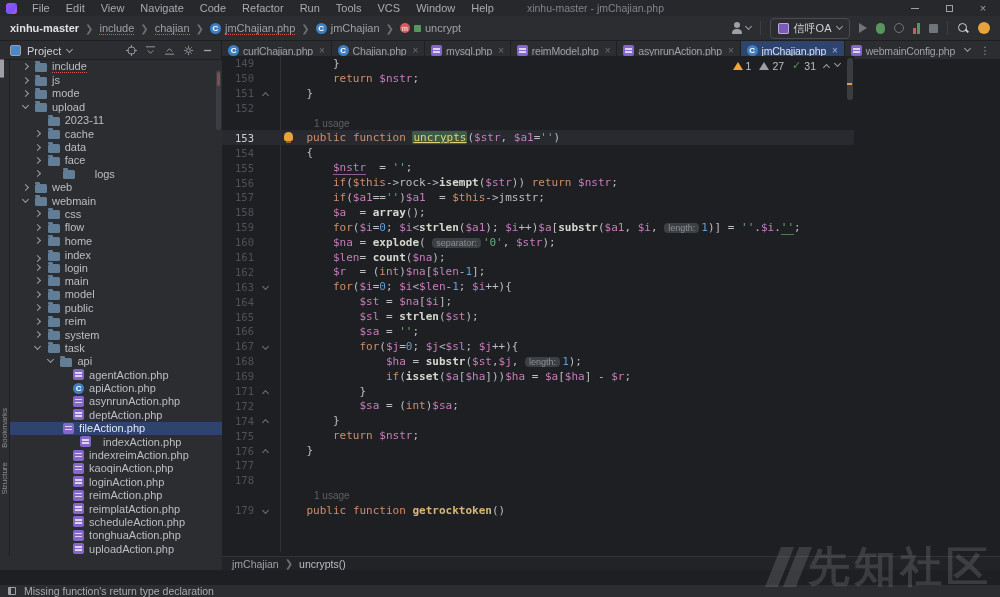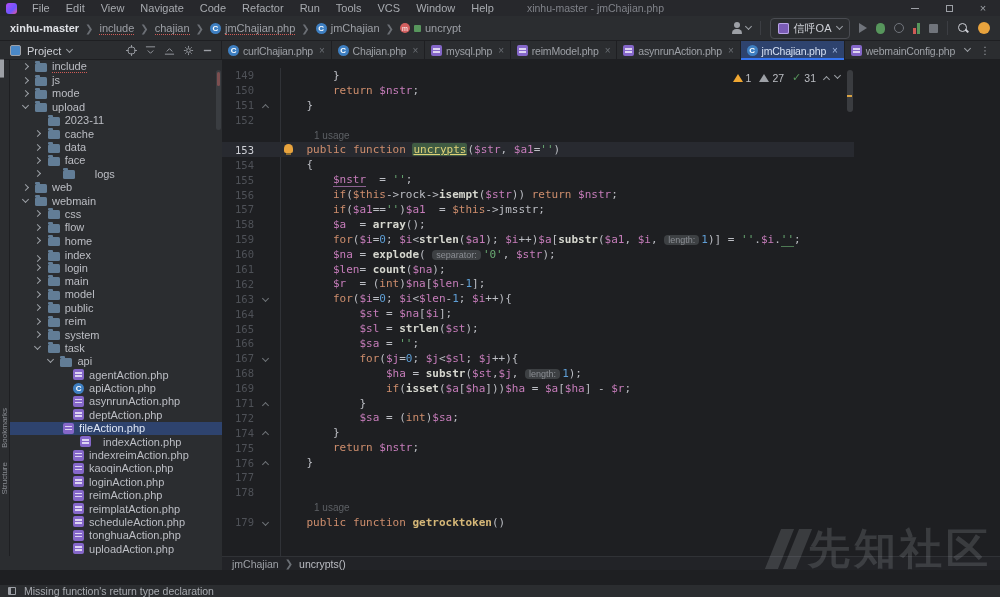--- a/index.html
+++ b/index.html
@@ -85,21 +85,21 @@
 
   .tree { position:absolute; left:10px; top:60px; width:212px; height:510px; background:#2b2d30; overflow:hidden; font-size:11px; color:#bcbec4; }
   .trow { position:relative; display:flex; align-items:center; height:13.4px; gap:5px; white-space:nowrap; }
   .trow.sel { background:#2e436e; margin-left:-10px; padding-left:10px; color:#dfe7f5; }
   .trow .tchev { width:10px; display:flex; justify-content:center; flex:none; }
   .trow .err-l { border-bottom:1px dotted #cf5b56; }
   .tree-scroll-mark { position:absolute; right:2px; top:12px; width:3px; height:14px; background:#cf5b56; border-radius:2px; }
   .tree-thumb { position:absolute; right:1px; top:10px; width:5px; height:60px; background:#45474c; border-radius:3px; opacity:.6; }
 
   
-  .editor { position:absolute; left:222px; top:68px; width:632px; height:496px; background:#1e1f22; overflow:hidden;
+  .editor { position:absolute; left:222px; top:56px; width:632px; height:496px; background:#1e1f22; overflow:hidden;
     font-family:"DejaVu Sans Mono", monospace; font-size:11px; }
   .gutter-line { position:absolute; left:58px; top:0; bottom:0; width:1px; background:#303237; }
   .cline { position:relative; display:flex; height:14.9px; align-items:center; }
   .cline.cur { background:#282a30; }
   .cline .num { width:32px; text-align:right; color:#4e5157; font-size:10.5px; flex:none; }
   .cline.cur .num { color:#ced0d6; }
   .cline .fold { width:14px; display:flex; justify-content:center; flex:none; margin-left:4px; }
   .fch { width:5px; height:5px; border-right:1.3px solid #6e7277; border-bottom:1.3px solid #6e7277; display:inline-block; }
   .fch.down { transform:rotate(45deg); }
   .fch.up { transform:rotate(-135deg); margin-top:4px; }
@@ -144,21 +144,21 @@
     border-top:1px solid #1e1f22; display:flex; align-items:center; font-size:10.5px; color:#a8abb0; }
   .sb-widget { width:8px; height:8px; border:1px solid #9da0a6; border-radius:1px; margin:0 8px 0 8px; border-left-width:3px; }
   .sb-right { margin-left:auto; display:flex; align-items:center; gap:14px; margin-right:28px; }
   .xdbg { display:flex; flex-direction:column; gap:1px; }
   .xdbg i { width:4px; height:4px; border-radius:50%; display:block; }
   .xdbg i.r { background:#cf5b56; } .xdbg i.g { background:#57965c; }
   .icon-lock { width:7px; height:6px; border:1px solid #9da0a6; border-radius:1px; position:relative; margin-top:3px; }
   .icon-lock::before { content:""; position:absolute; left:1px; top:-4px; width:3px; height:3px; border:1px solid #9da0a6; border-bottom:none; border-radius:3px 3px 0 0; }
 
   
-  .watermark { position:absolute; right:8px; bottom:20px; display:flex; align-items:center; gap:4px;
+  .watermark { position:absolute; right:8px; bottom:2px; display:flex; align-items:center; gap:4px;
     pointer-events:none; z-index:50; }
   .wm-logo { display:flex; gap:5px; }
   .wm-logo i { width:13px; height:40px; background:rgba(205,210,220,0.16); transform:skewX(-22deg); display:block; }
   .wm-text { font-size:42px; font-weight:bold; color:rgba(205,210,220,0.16); letter-spacing:4px; white-space:nowrap; }
 </style>
 </head>
 <body>
 
 <div class="app">
 

